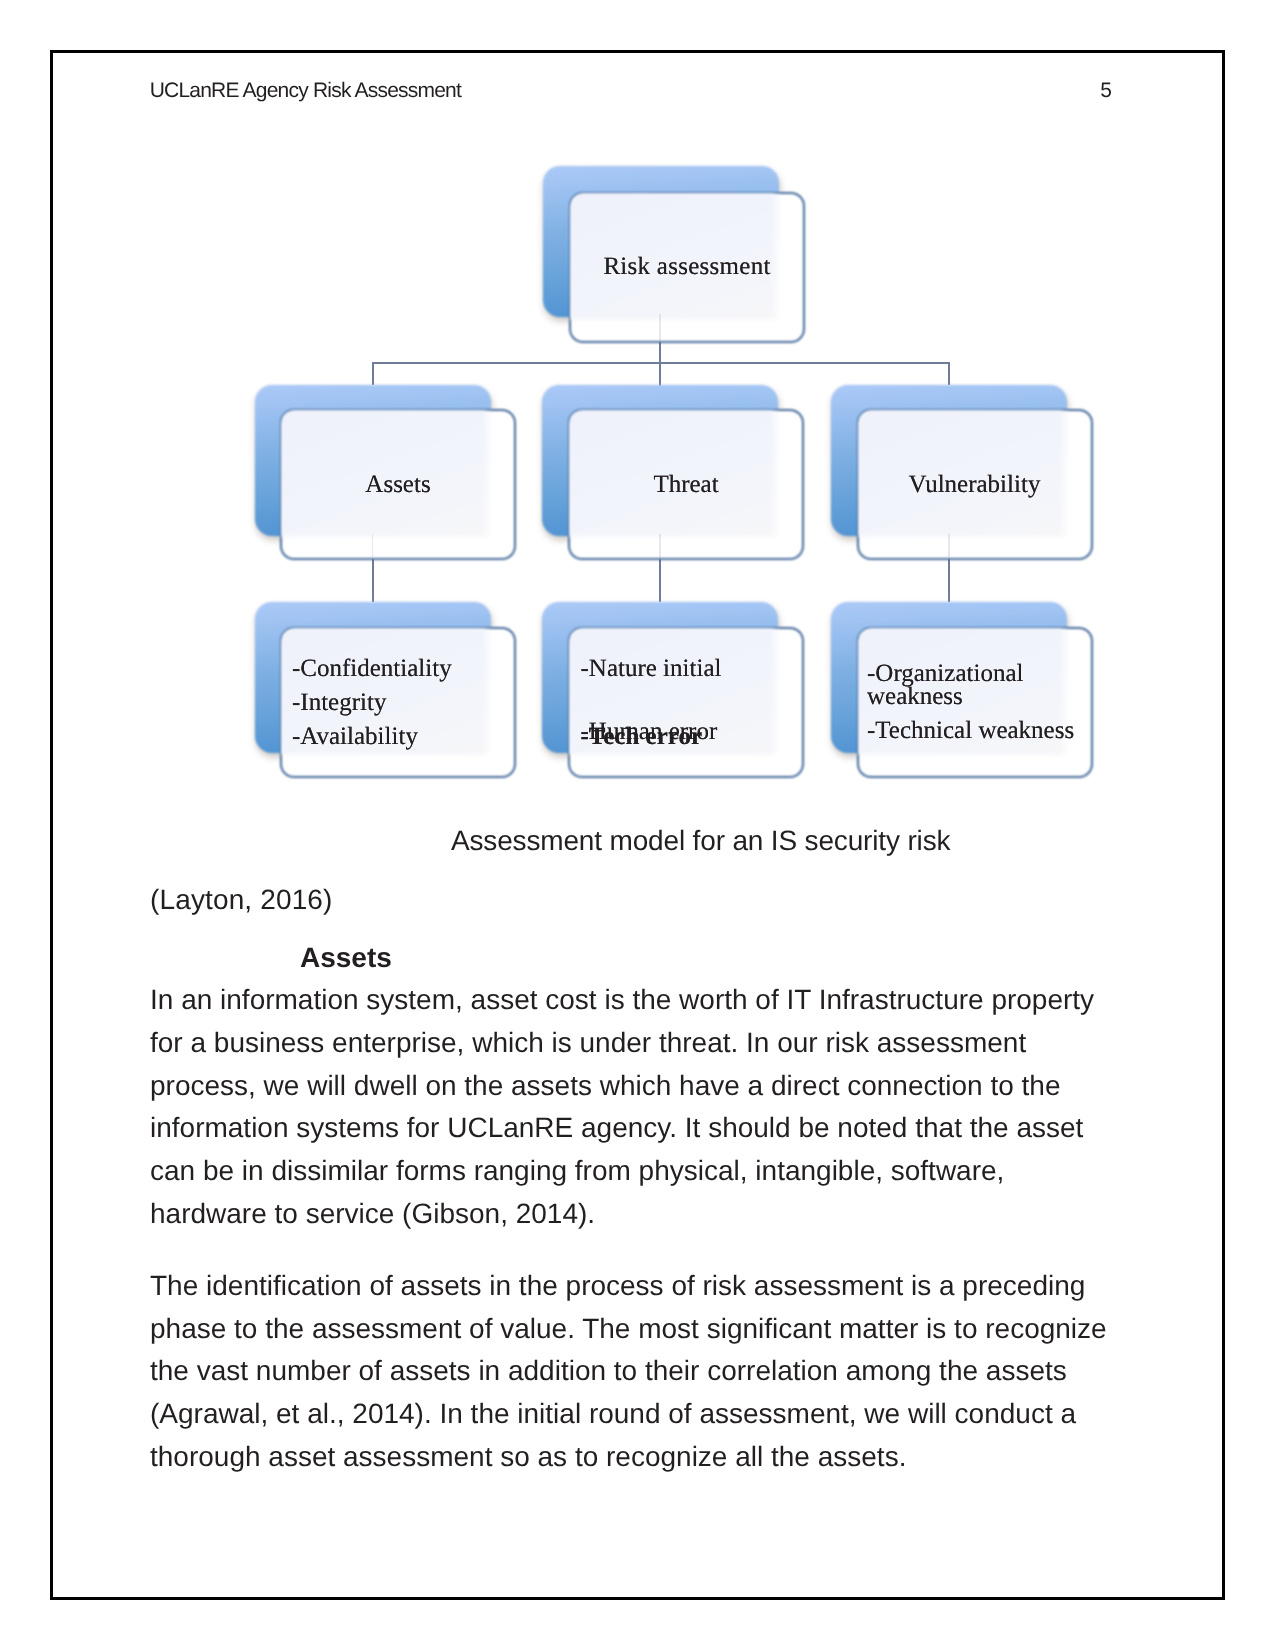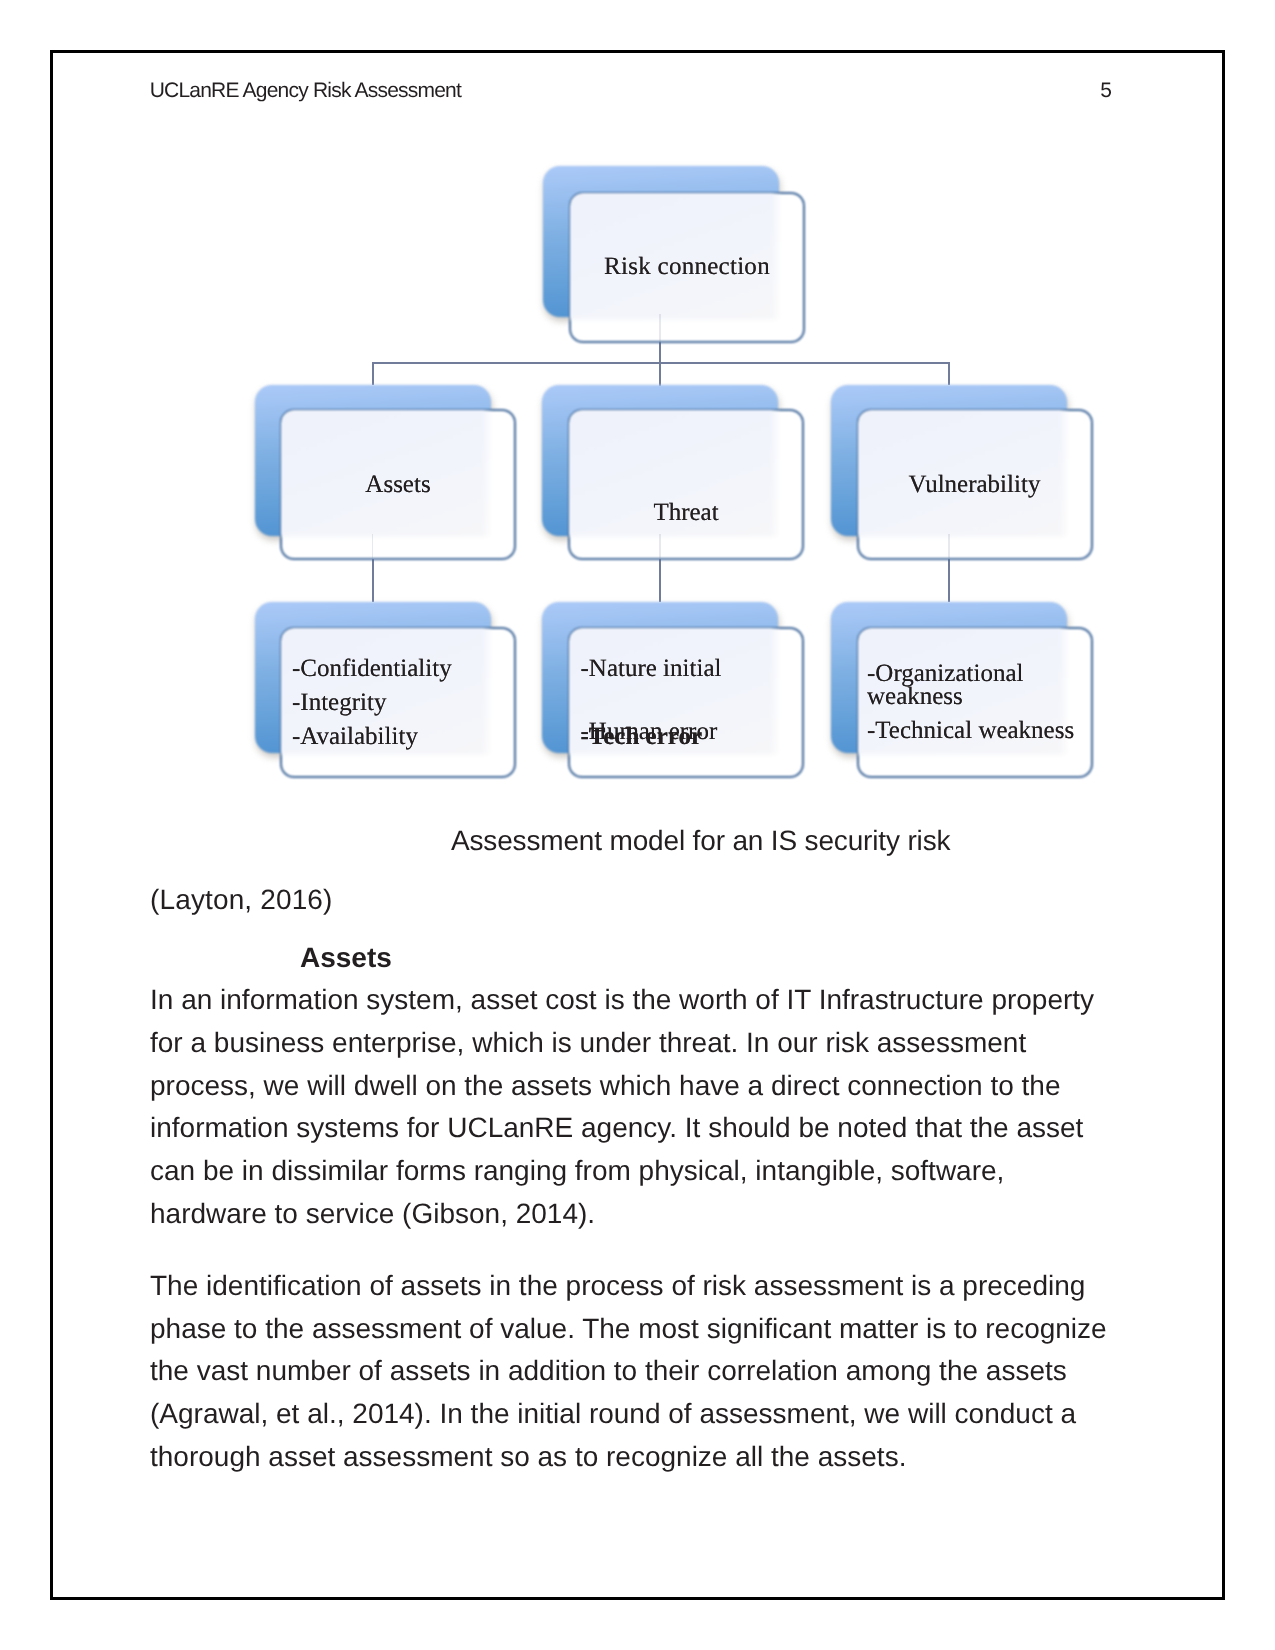--- a/index.html
+++ b/index.html
@@ -52,29 +52,29 @@
     <div class="conn" style="left:371.5px;top:212px;width:578px;height:2px;"></div>
     <div class="conn" style="left:371.5px;top:212px;width:2px;height:23px;"></div>
     <div class="conn" style="left:659px;top:212px;width:2px;height:23px;"></div>
     <div class="conn" style="left:948px;top:212px;width:2px;height:23px;"></div>
     <div class="conn" style="left:371.5px;top:409px;width:2px;height:43px;"></div>
     <div class="conn" style="left:659px;top:409px;width:2px;height:43px;"></div>
     <div class="conn" style="left:948px;top:409px;width:2px;height:43px;"></div>
 
     <div class="bbox" style="left:542.6px;top:16.3px;"></div>
     <div class="wbox" style="left:569px;top:41.5px;"></div>
-    <div class="wtxt" style="left:569px;top:104.0px;width:236px;text-align:center;letter-spacing:0.27px;">Risk connection</div>
+    <div class="wtxt" style="left:569px;top:104.0px;width:236px;text-align:center;letter-spacing:0.27px;">Risk assessment</div>
 
     <div class="bbox" style="left:254.5px;top:235px;"></div>
     <div class="wbox" style="left:280px;top:258.6px;"></div>
     <div class="wtxt" style="left:280px;top:321.6px;width:236px;text-align:center;">Assets</div>
 
     <div class="bbox" style="left:542px;top:235px;"></div>
     <div class="wbox" style="left:568px;top:258.6px;"></div>
-    <div class="wtxt" style="left:568px;top:321.6px;width:236px;text-align:center;margin-top:28px;">Threat</div>
+    <div class="wtxt" style="left:568px;top:321.6px;width:236px;text-align:center;">Threat</div>
 
     <div class="bbox" style="left:831px;top:235px;"></div>
     <div class="wbox" style="left:856.5px;top:258.6px;"></div>
     <div class="wtxt" style="left:856.5px;top:321.6px;width:236px;text-align:center;">Vulnerability</div>
 
     <div class="bbox" style="left:254.5px;top:452px;"></div>
     <div class="wbox" style="left:280px;top:477px;"></div>
     <div class="wtxt" style="left:292px;top:505.5px;">-Confidentiality</div>
     <div class="wtxt" style="left:292px;top:539.9px;">-Integrity</div>
     <div class="wtxt" style="left:292px;top:574.3px;">-Availability</div>

